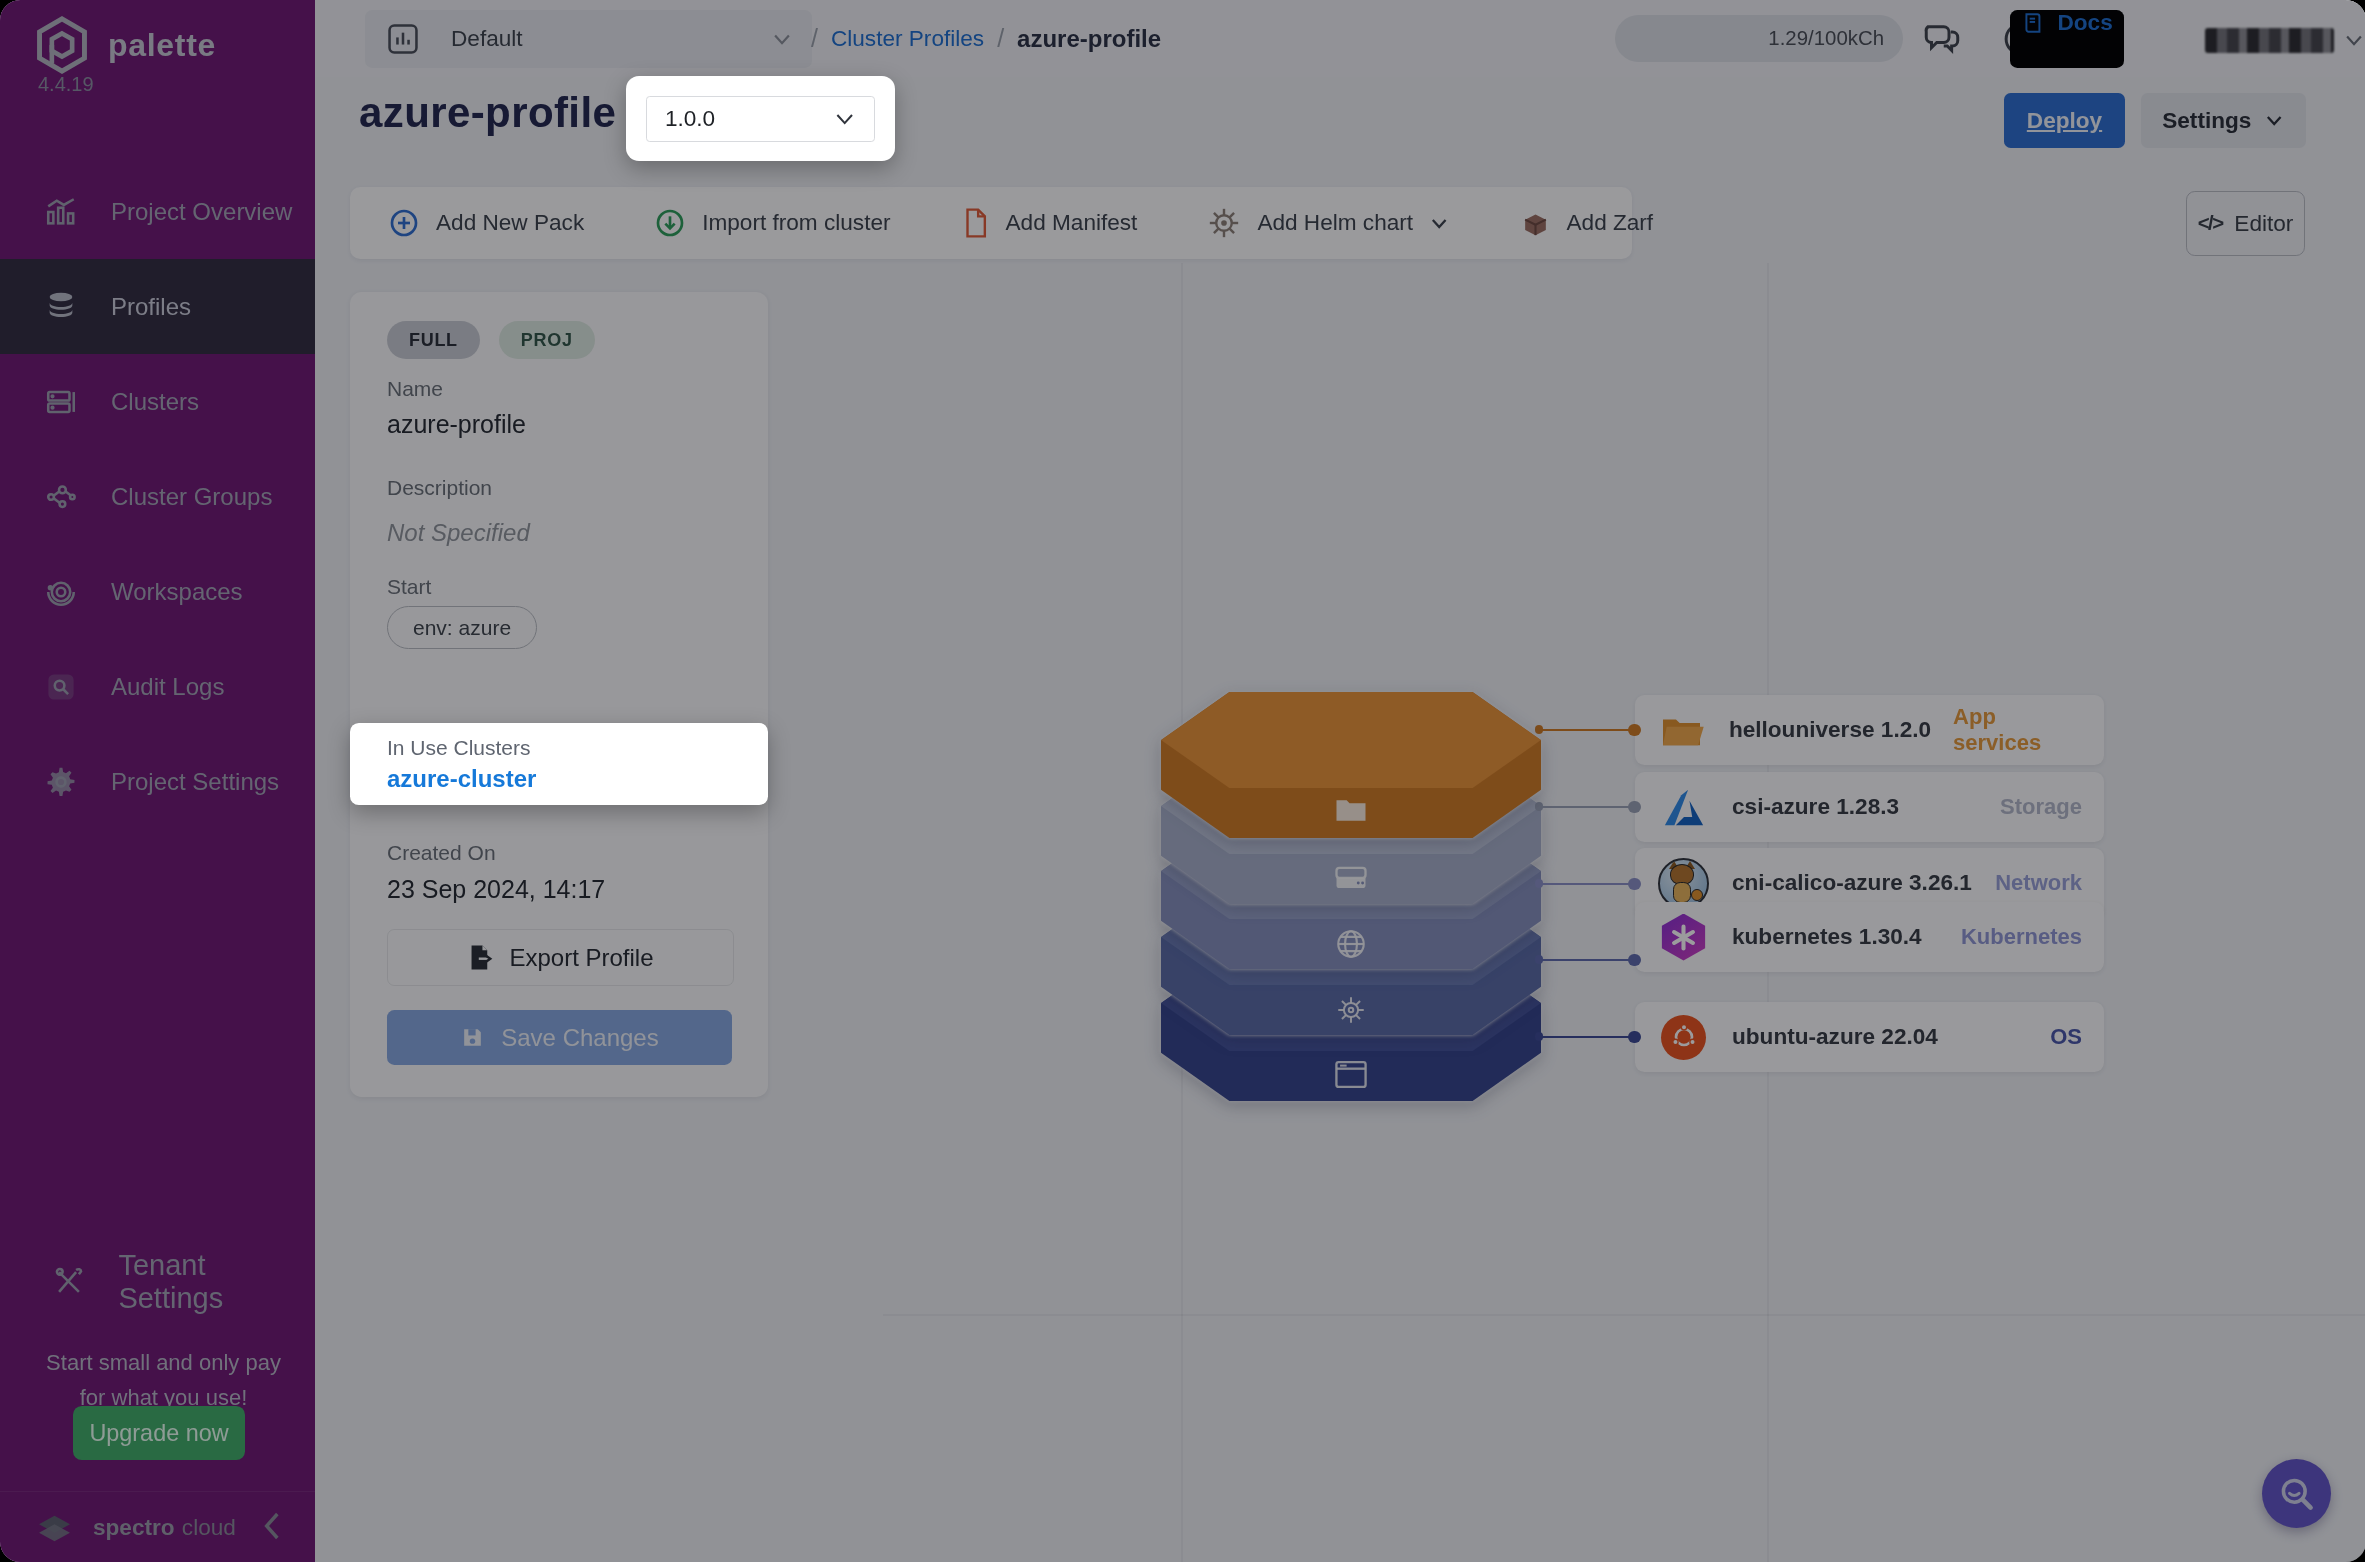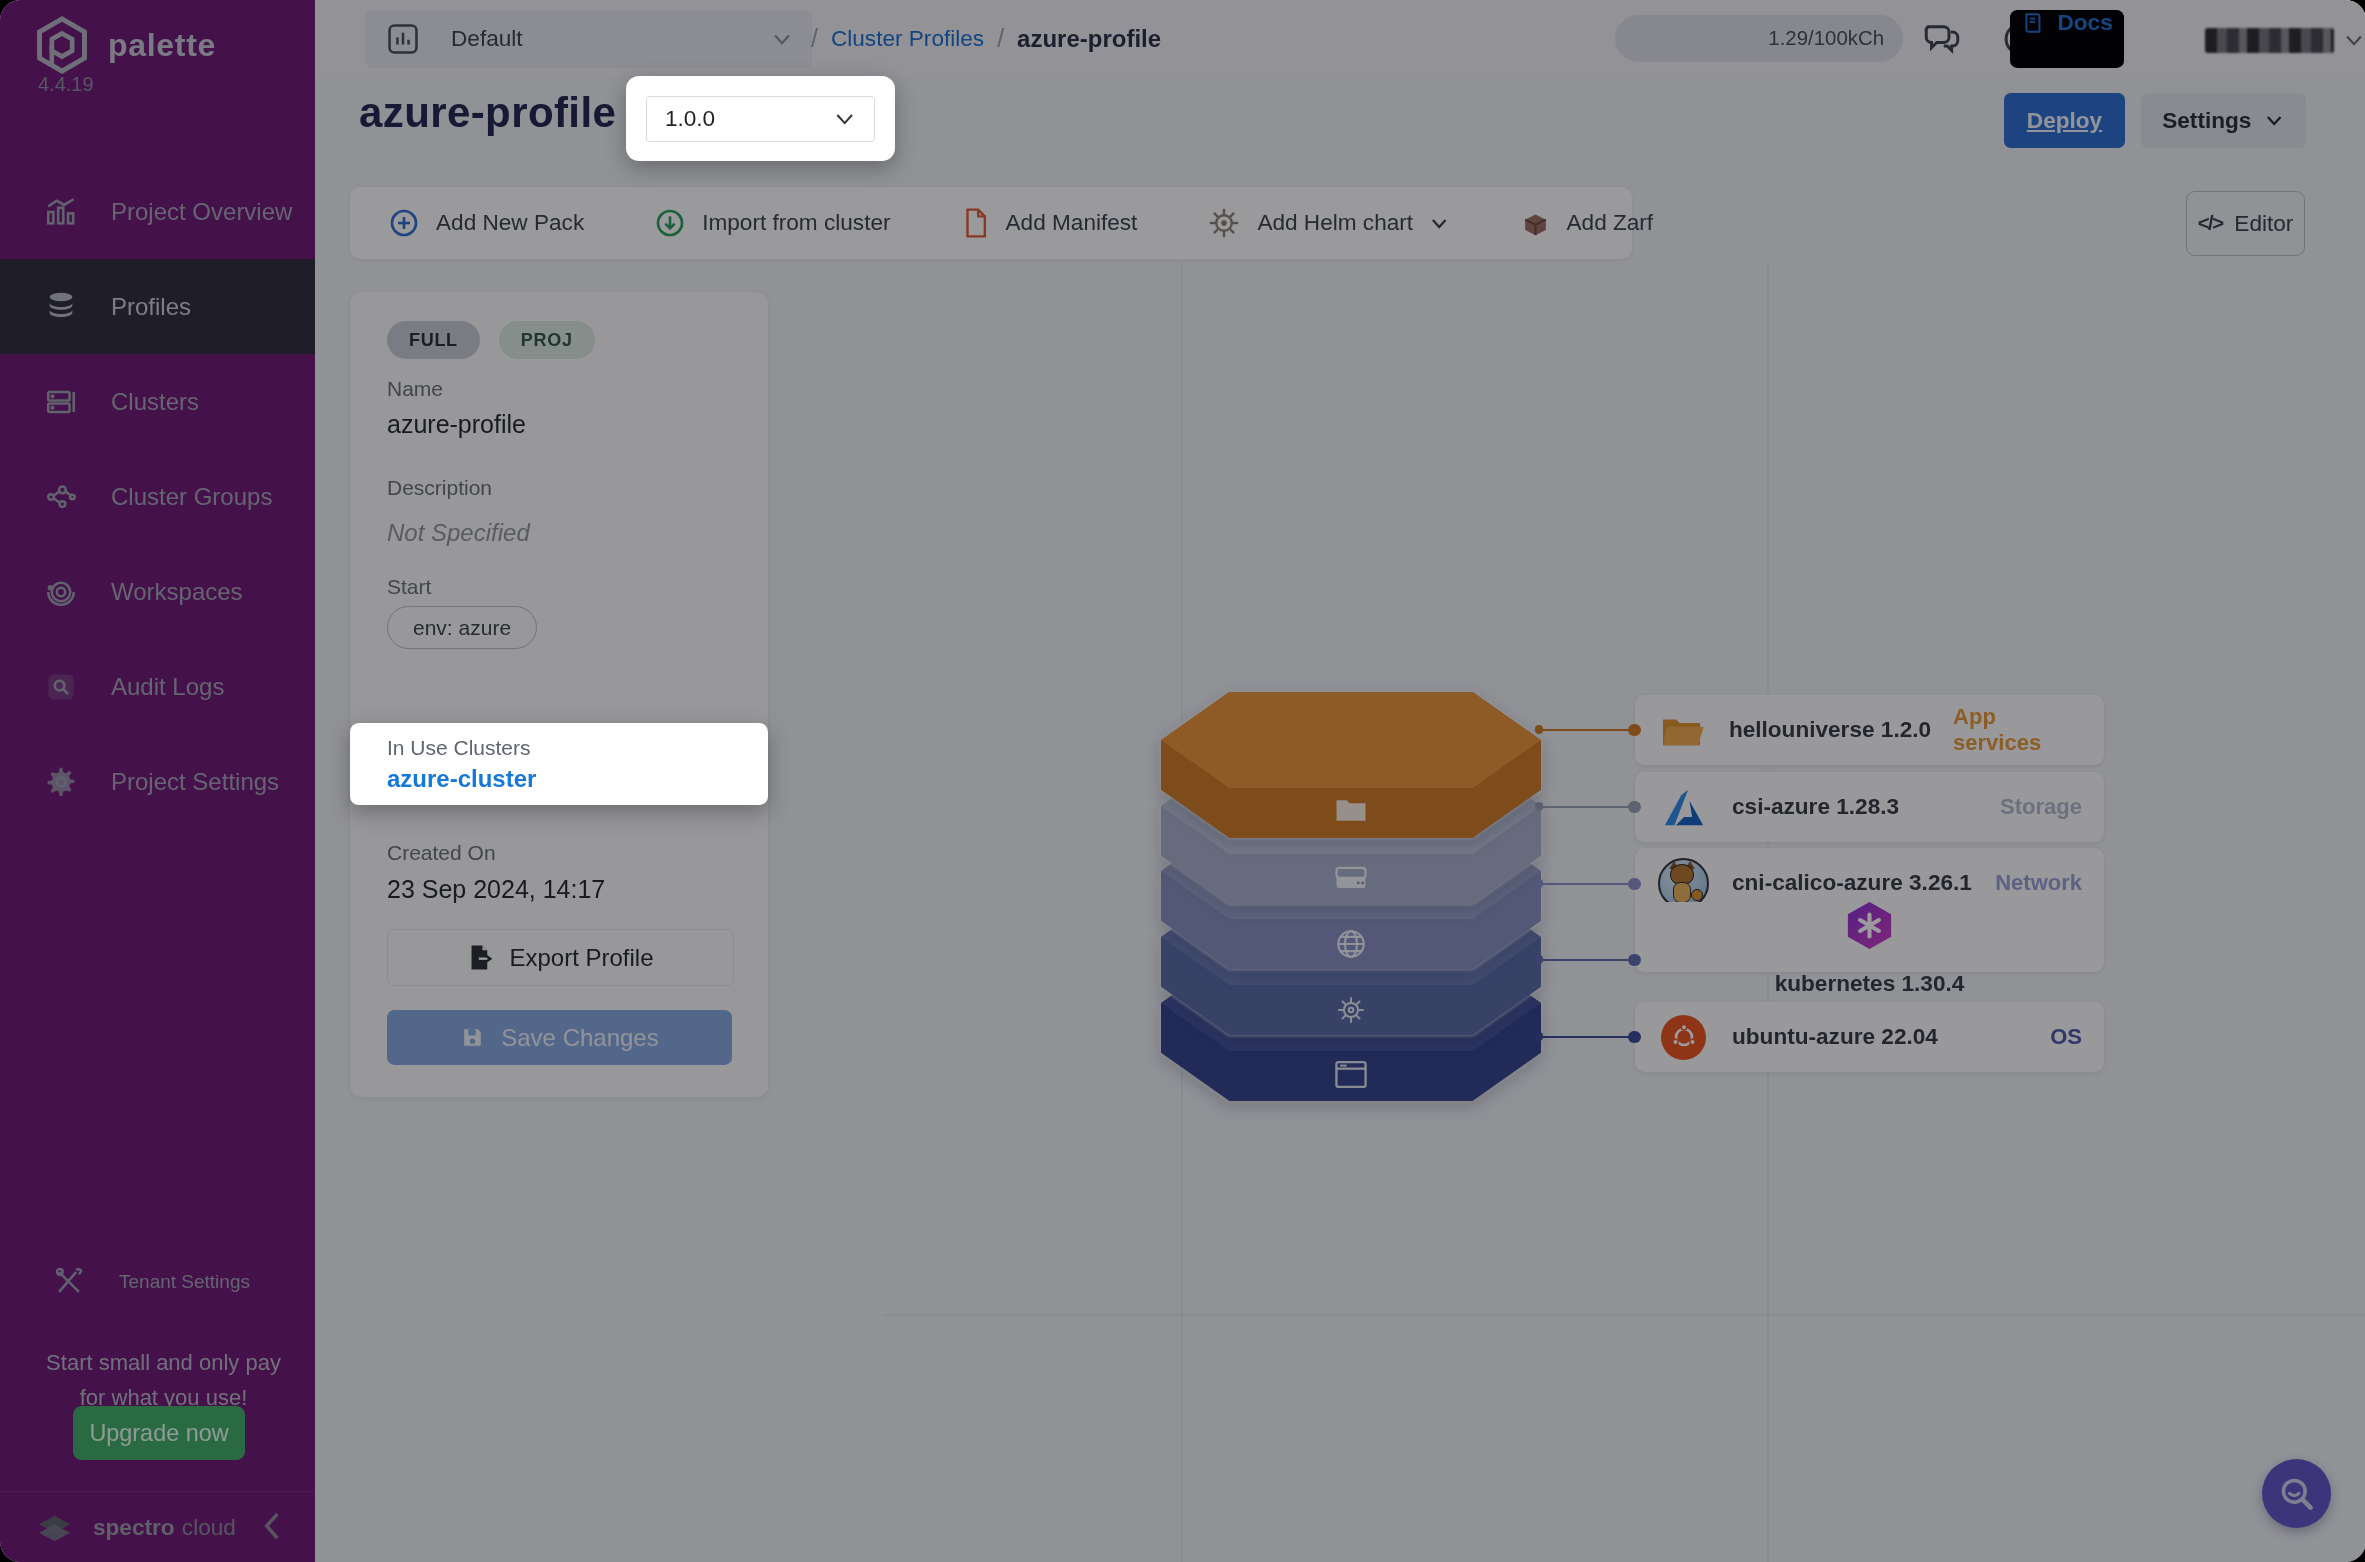--- a/index.html
+++ b/index.html
@@ -14,21 +14,21 @@
   .sidebar{position:absolute;left:0;top:0;bottom:0;width:315px;background:#701a75;z-index:10;}
   .logo-row{position:absolute;left:35px;top:16px;display:flex;align-items:center;gap:19px;}
   .logo-text{font-size:32px;font-weight:700;color:#c7c9d4;letter-spacing:0.7px;}
   .version{position:absolute;left:38px;top:73px;font-size:20px;color:#8c8fa2;}
   .nav{position:absolute;left:0;right:0;top:164px;}
   .nav-item{height:95px;display:flex;align-items:center;gap:31px;padding-left:42px;
     font-size:24px;color:#a3a6b6;cursor:pointer;}
   .nav-item.active{background:#322d42;color:#ccCEda;color:#cccedb;}
   .nav-item .ic{width:38px;display:flex;justify-content:center;}
   .tenant{position:absolute;left:0;right:0;top:1234px;height:95px;display:flex;align-items:center;
-    gap:31px;padding-left:50px;font-size:19px;color:#a3a6b6;cursor:pointer;}
+    gap:31px;padding-left:50px;font-size:29px;color:#a3a6b6;cursor:pointer;}
   .promo{position:absolute;left:0;right:0;top:1345px;text-align:center;font-size:22px;
     line-height:35px;color:#b7bac7;padding-left:12px;}
   .upgrade{position:absolute;left:73px;top:1406px;width:172px;height:54px;background:#41ae69;
     border-radius:8.8px;display:flex;align-items:center;justify-content:center;font-size:23.4px;
     color:#eafff2;cursor:pointer;}
   .brand-row{position:absolute;left:0;right:0;top:1491px;height:72px;border-top:1.5px solid rgba(255,255,255,.08);
     display:flex;align-items:center;padding-left:32px;gap:16px;}
   .brand-bold{font-size:22.6px;color:#9head;}
   .brand-bold{font-size:22.6px;color:#9b9daa;font-weight:700;}
   .brand-light{font-size:22.6px;color:#8a8c99;font-weight:300;margin-left:-8.8px;}
@@ -519,21 +519,21 @@
           <span class="earl"></span>
           <span class="earr"></span>
           <span class="head"></span>
           <span class="body"></span>
           <span class="ball"></span>
         </span>
     </span>
     <span class="pack-name">cni-calico-azure 3.26.1</span>
     <span class="pack-cat" style="color: rgb(152, 160, 216);">Network</span>
   </div>
-  <div class="pack-row" style="top:902px;flex-direction:column;">
+  <div class="pack-row" style="top:902px;">
     <span class="pk-ic">
       <span class="hexic">
         <svg width="29" height="29" viewBox="0 0 24 24">
           <g stroke="#fff" stroke-width="3.4" stroke-linecap="round">
             <line x1="12" y1="3" x2="12" y2="21"></line>
             <line x1="4.2" y1="7.5" x2="19.8" y2="16.5"></line>
             <line x1="4.2" y1="16.5" x2="19.8" y2="7.5"></line>
           </g>
         </svg>
       </span>

